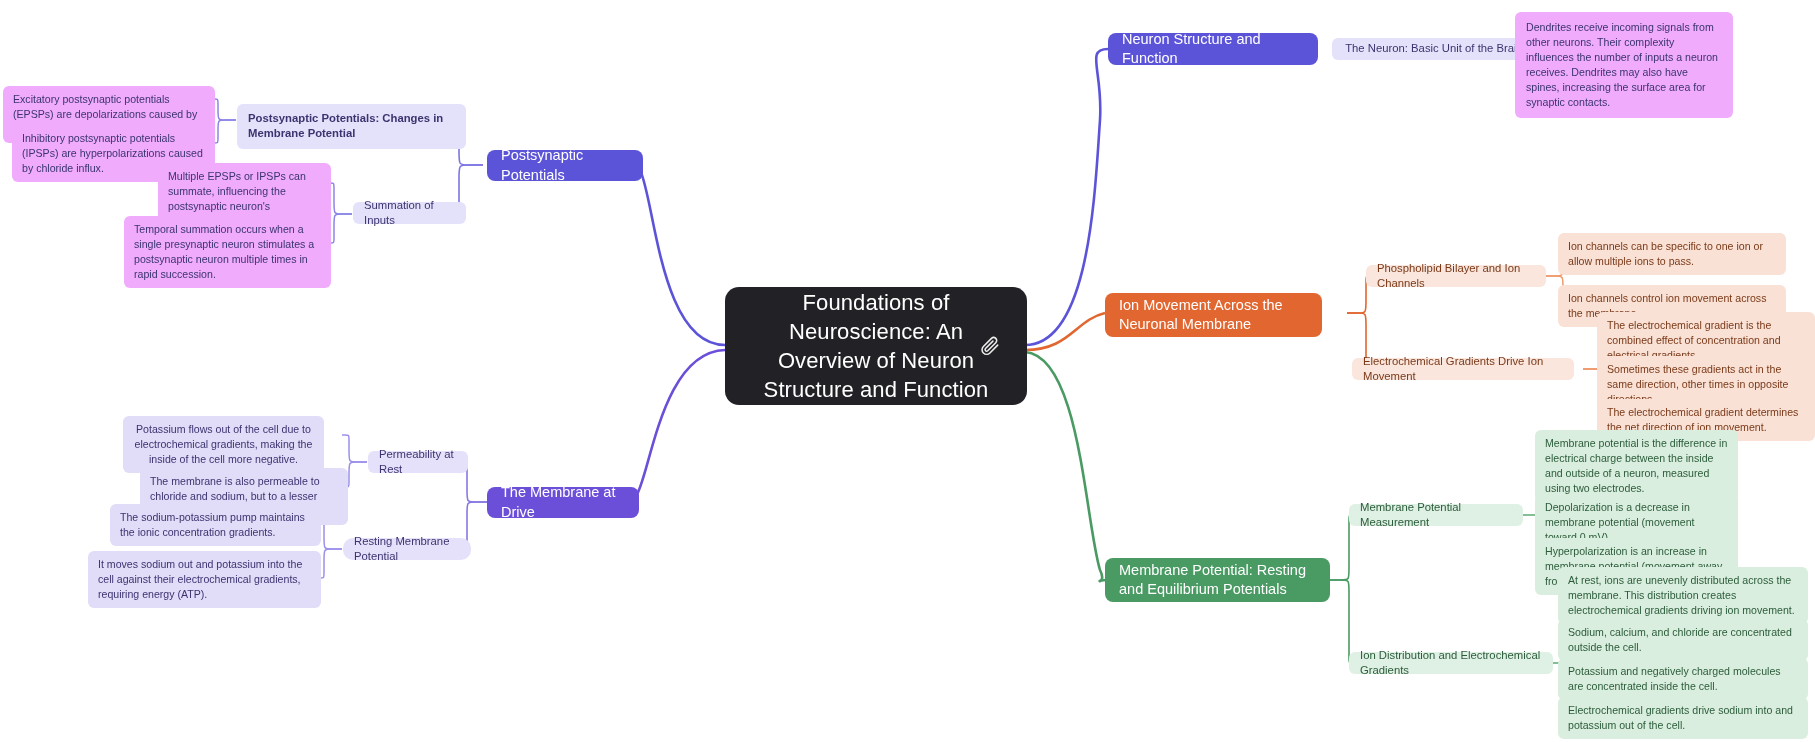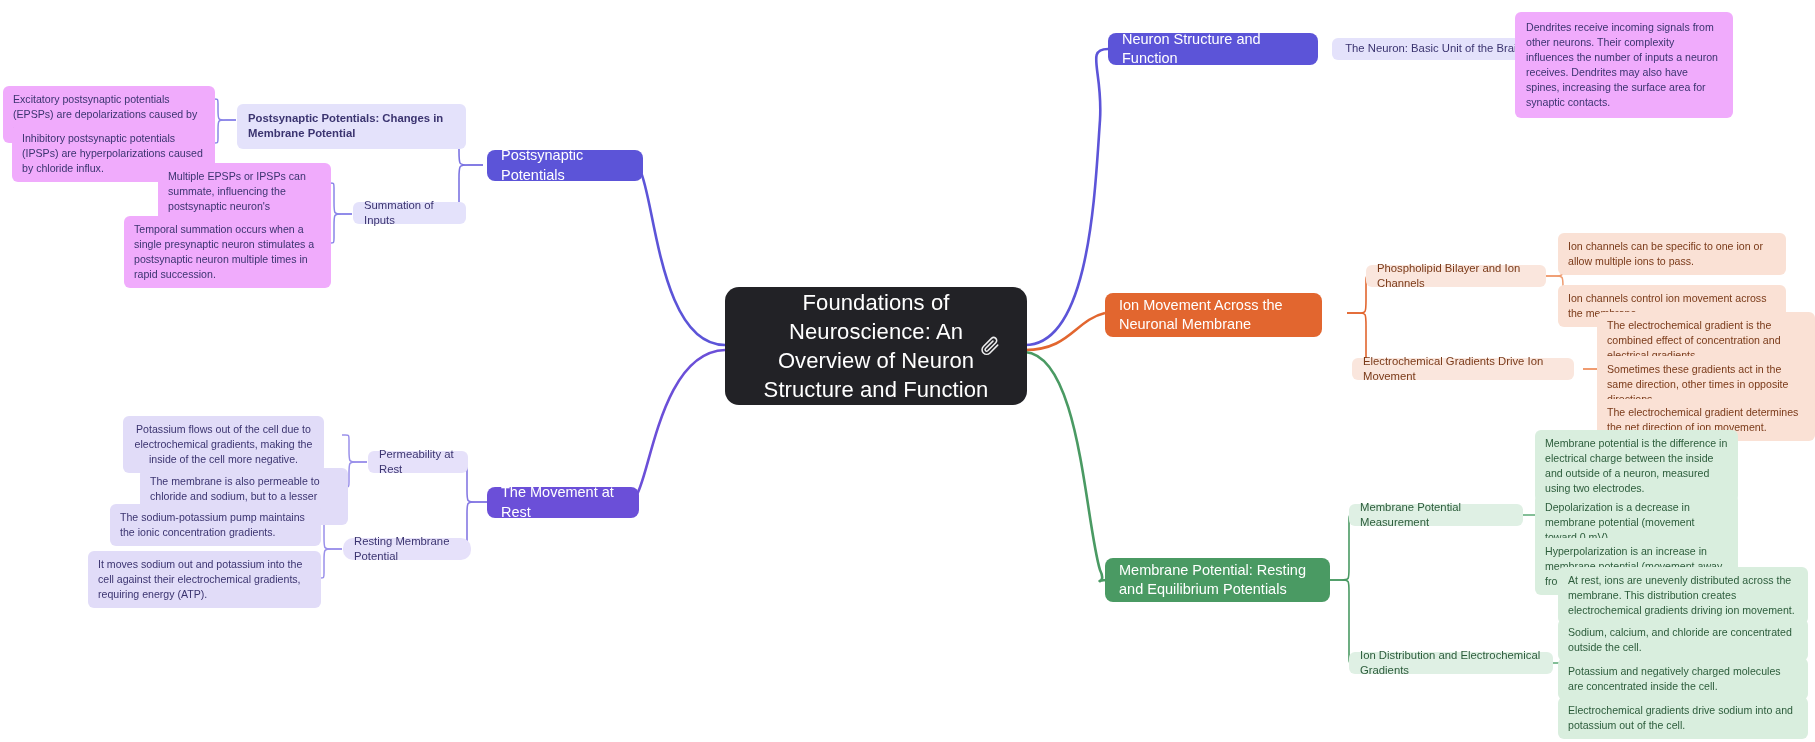--- a/index.html
+++ b/index.html
@@ -137,21 +137,21 @@
     <span>Summation of Inputs</span>
   </div>
   <div class="node l3 purple" style="left:158px;top:163px;width:173px;">
     <span>Multiple EPSPs or IPSPs can summate, influencing the postsynaptic neuron's membrane potential.</span>
   </div>
   <div class="node l3 purple" style="left:124px;top:216px;width:207px;">
     <span>Temporal summation occurs when a single presynaptic neuron stimulates a postsynaptic neuron multiple times in rapid succession.</span>
   </div>
 
   <div class="node l1 violet" style="left:487px;top:487px;width:152px;height:31px;">
-    <span>The Movement at Rest</span>
+    <span>The Membrane at Drive</span>
   </div>
   <div class="node l2 violet" style="left:368px;top:451px;width:100px;height:22px;">
     <span>Permeability at Rest</span>
   </div>
   <div class="node l3 violet" style="left:123px;top:416px;width:201px;text-align:center;">
     <span>Potassium flows out of the cell due to electrochemical gradients, making the inside of the cell more negative.</span>
   </div>
   <div class="node l3 violet" style="left:140px;top:468px;width:208px;">
     <span>The membrane is also permeable to chloride and sodium, but to a lesser extent.</span>
   </div>

